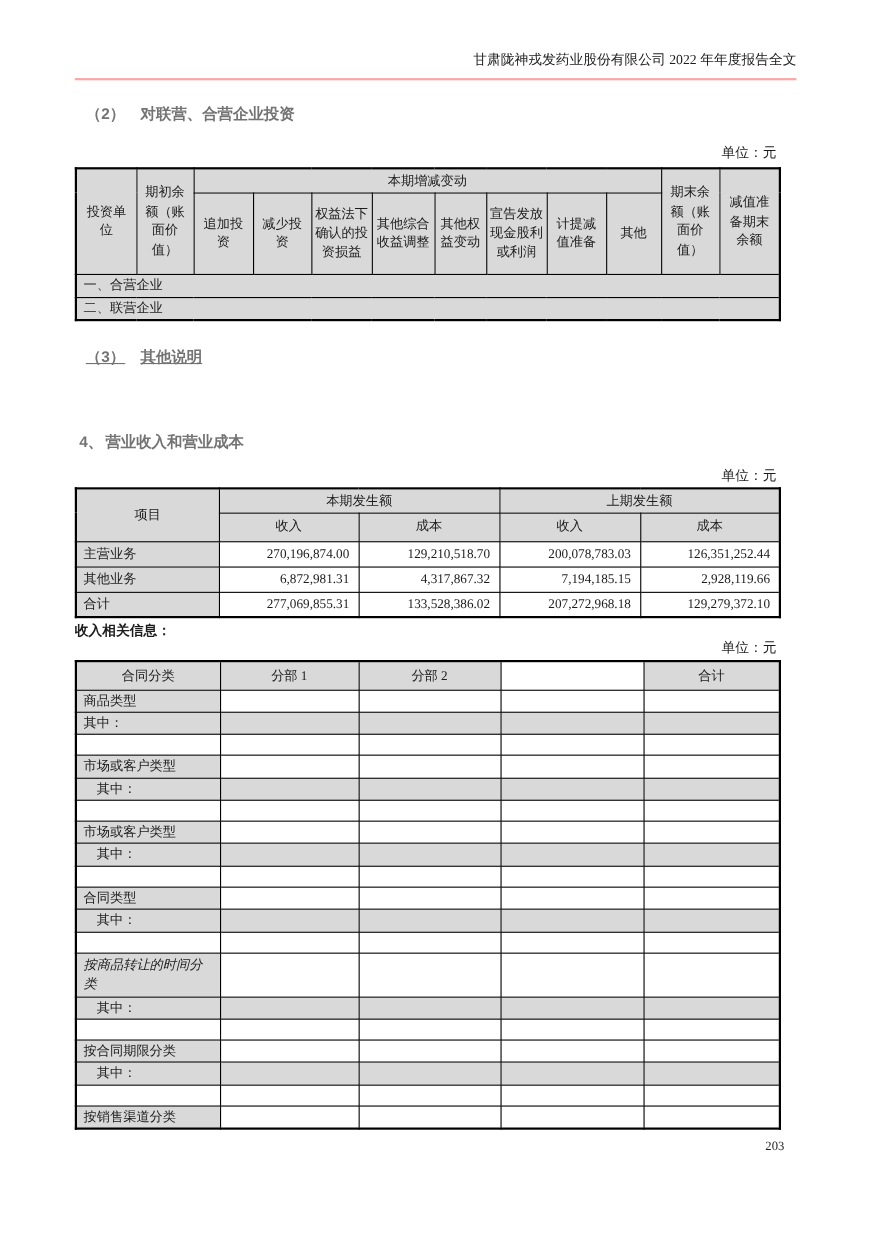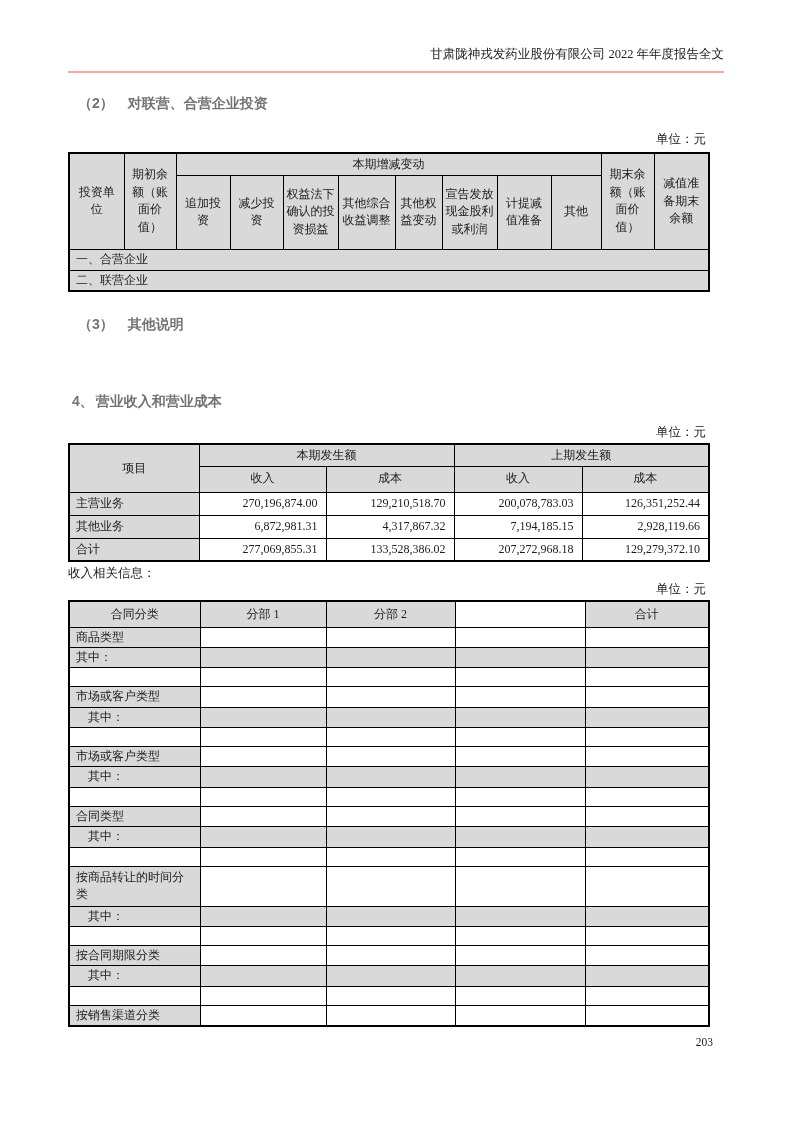--- a/index.html
+++ b/index.html
@@ -25,37 +25,37 @@
   
   .sec {
     font-family:"Liberation Sans","DejaVu Sans",sans-serif;
     font-weight:700;
     font-size:14px;
     line-height:17px;
     color:#737373;
   }
   .sec .hnum { margin-right:14px; }
   .sec2 { margin:22px 0 0 78px; }
-  .sec3 { margin:24px 0 0 78px; }
+  .sec3 { margin:24px 0 0 78px;text-decoration:underline; }
   .sec4 { margin:60px 0 0 72px; }
   .sec4 .hnum { margin-right:2px; }
   
   .unit-row {
     width:640px; margin-left:68px;
     text-align:right;
     font-size:12.5px; line-height:15px;
     padding-right:2px;
     box-sizing:border-box;
   }
   .u1 { margin-top:20px; margin-bottom:5px; }
   .u2 { margin-top:15px; margin-bottom:3px; }
   .u3 { margin-top:1px; margin-bottom:3px; }
   .note-line {
     margin:4px 0 0 68px;
-    font-size:12.5px; line-height:15px;
+    font-size:12.5px; line-height:15px;font-weight:bold;
   }
   
   .tbl {
     width:640px; margin-left:68px;
     border-collapse:collapse;
     table-layout:fixed;
     border:2px solid #000;
     font-size:12px;
   }
   .tbl th, .tbl td {
@@ -82,21 +82,21 @@
   .revenue tr.hr2 { height:26px; }
   .revenue tr.dr  { height:23px; }
   .revenue td.lbl { text-align:left; padding-left:6px; }
   .revenue td.num { text-align:right; padding-right:8px; background:#fff;margin-left:24px; }
   
   .contract tr.hr { height:26px; }
   .contract td.lbl { text-align:left; padding-left:6px; padding-right:6px; }
   .contract tr.r-group td { height:20px; }
   .contract tr.r-sub   td { height:20px; }
   .contract tr.r-empty td { height:19px; }
-  .contract tr.r-tall  td { height:40px; }
+  .contract tr.r-tall  td { height:40px;font-style:italic; }
   .contract td.indent { padding-left:18px; }
   .page-number {
     position:absolute; top:1036px; right:80px;
     font-size:11.5px;
   }
 </style>
 </head>
 <body>
 
 <div class="page">

